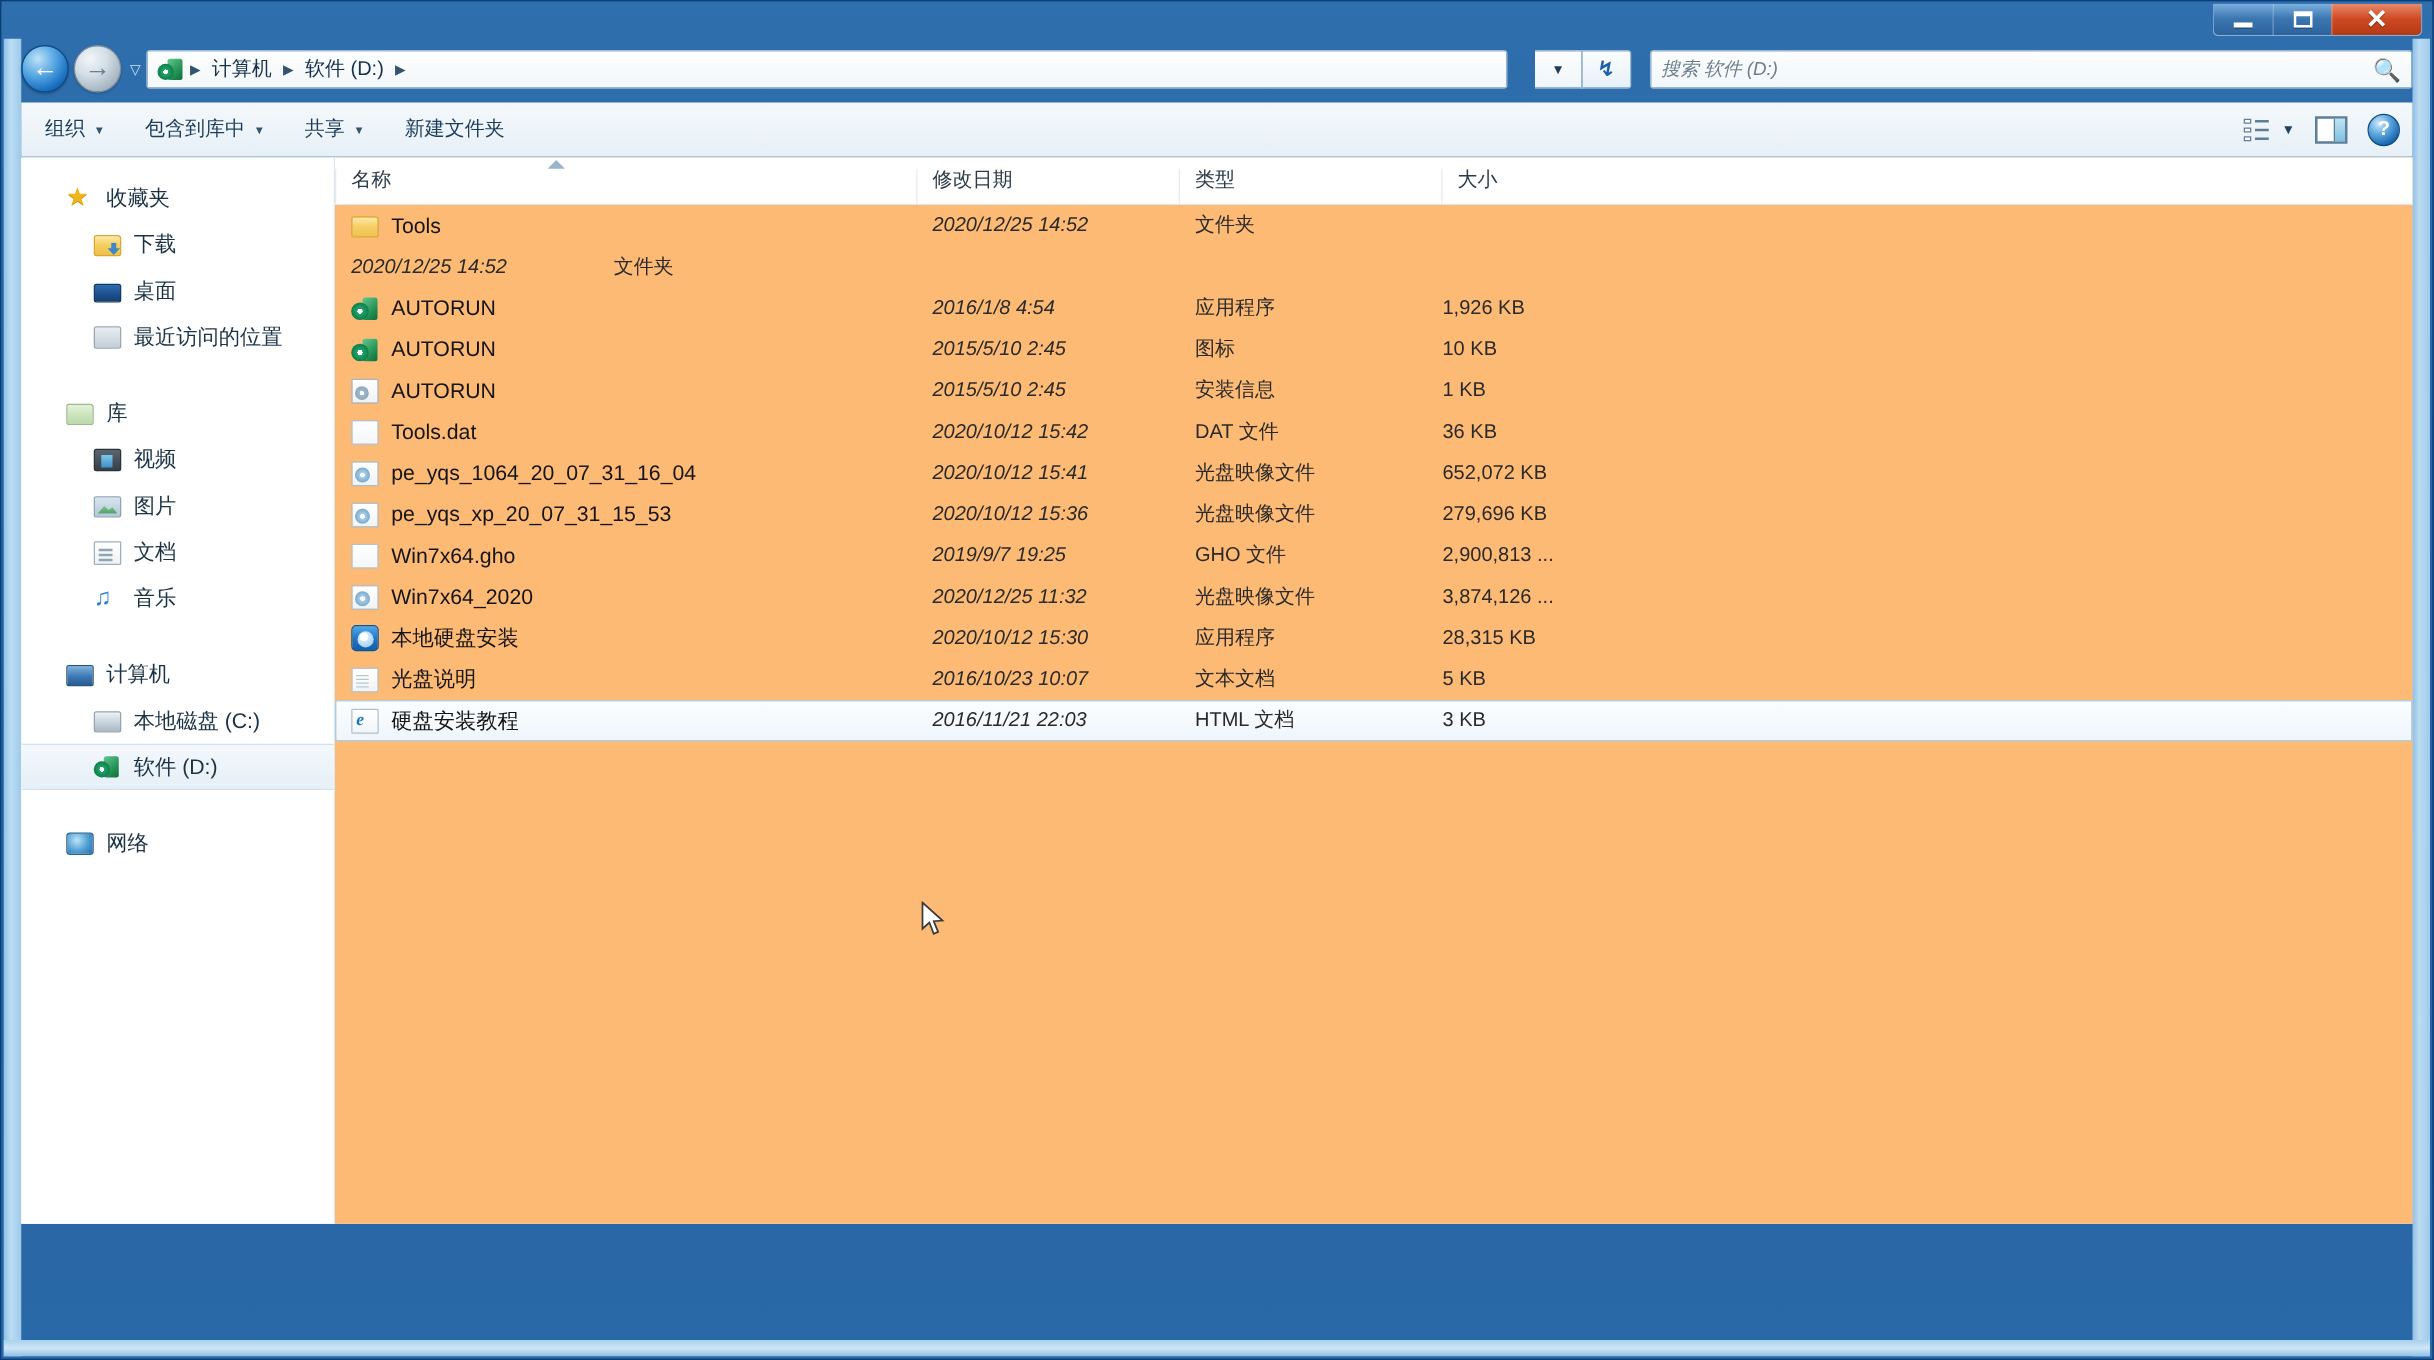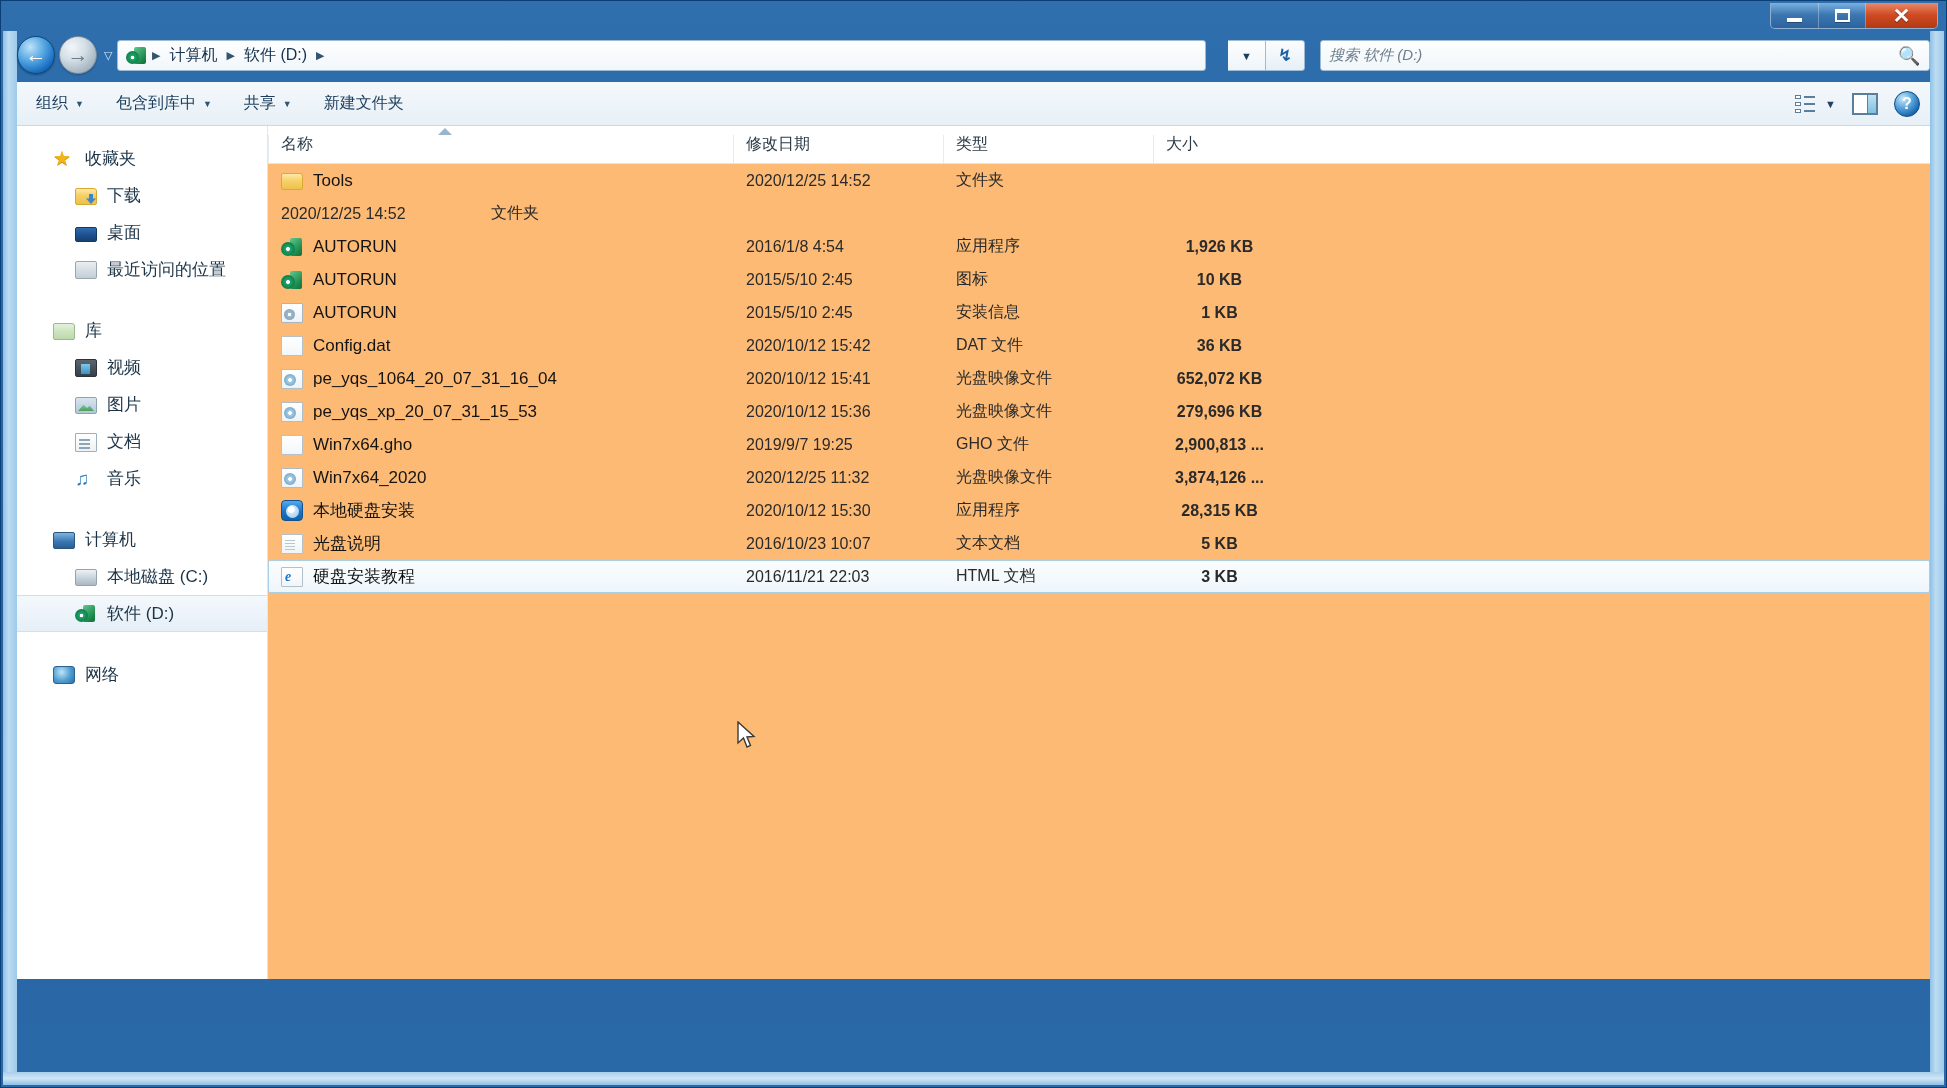--- a/index.html
+++ b/index.html
@@ -298,23 +298,23 @@
   .row.selected {
     background: linear-gradient(180deg,#fbfdfe,#eef6fc);
     border: 1px solid #a9cfe8;
     border-radius: 2px;
   }
   .cell-name {
     display: flex; align-items: center; gap: 10px;
     font-size: 17px; color: #141414; padding-left: 12px; white-space: nowrap;
   }
   .cell { font-size: 16px; color: #2a2a2a; white-space: nowrap; }
-  .cell-date { padding-left: 12px; }
+  .cell-date { padding-left: 12px; font-style: italic; }
   .cell-type { padding-left: 12px; }
-  .cell-size { text-align: center; padding-right: 14px; font-weight: bold; }
+  .cell-size { text-align: left; padding-right: 14px; }
 
   
   .fico { width: 22px; height: 21px; flex: 0 0 22px; position: relative; }
   .fico-folder {
     width: 21px; height: 17px; margin-top: 2px; border-radius: 2px 3px 2px 2px;
     background: linear-gradient(180deg,#ffe9a8,#f6d06a 45%,#eec24d);
     border: 1px solid #d8ab37;
   }
   .fico-cd-app {
     width: 22px; height: 19px; margin-top: 1px; position: relative;
@@ -606,21 +606,21 @@
               <span class="fico fico-setup"></span>
               <span>AUTORUN</span>
             </div>
             <div class="cell cell-date" style="width:210px">2015/5/10 2:45</div>
             <div class="cell cell-type" style="width:210px">安装信息</div>
             <div class="cell cell-size" style="width:145px">1 KB</div>
           </div>
           <div class="row">
             <div class="cell-name" style="width:465px">
               <span class="fico fico-doc"></span>
-              <span>Config.dat</span>
+              <span>Tools.dat</span>
             </div>
             <div class="cell cell-date" style="width:210px">2020/10/12 15:42</div>
             <div class="cell cell-type" style="width:210px">DAT 文件</div>
             <div class="cell cell-size" style="width:145px">36 KB</div>
           </div>
           <div class="row">
             <div class="cell-name" style="width:465px">
               <span class="fico fico-iso"></span>
               <span>pe_yqs_1064_20_07_31_16_04</span>
             </div>

